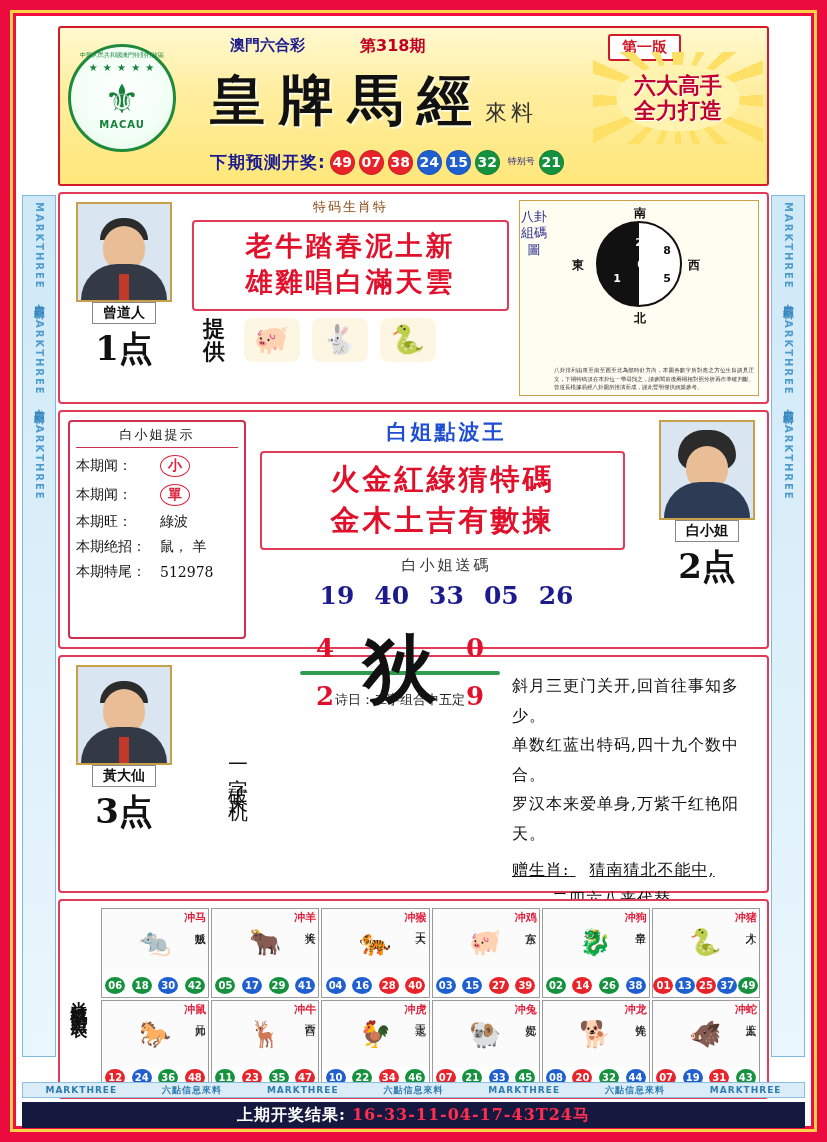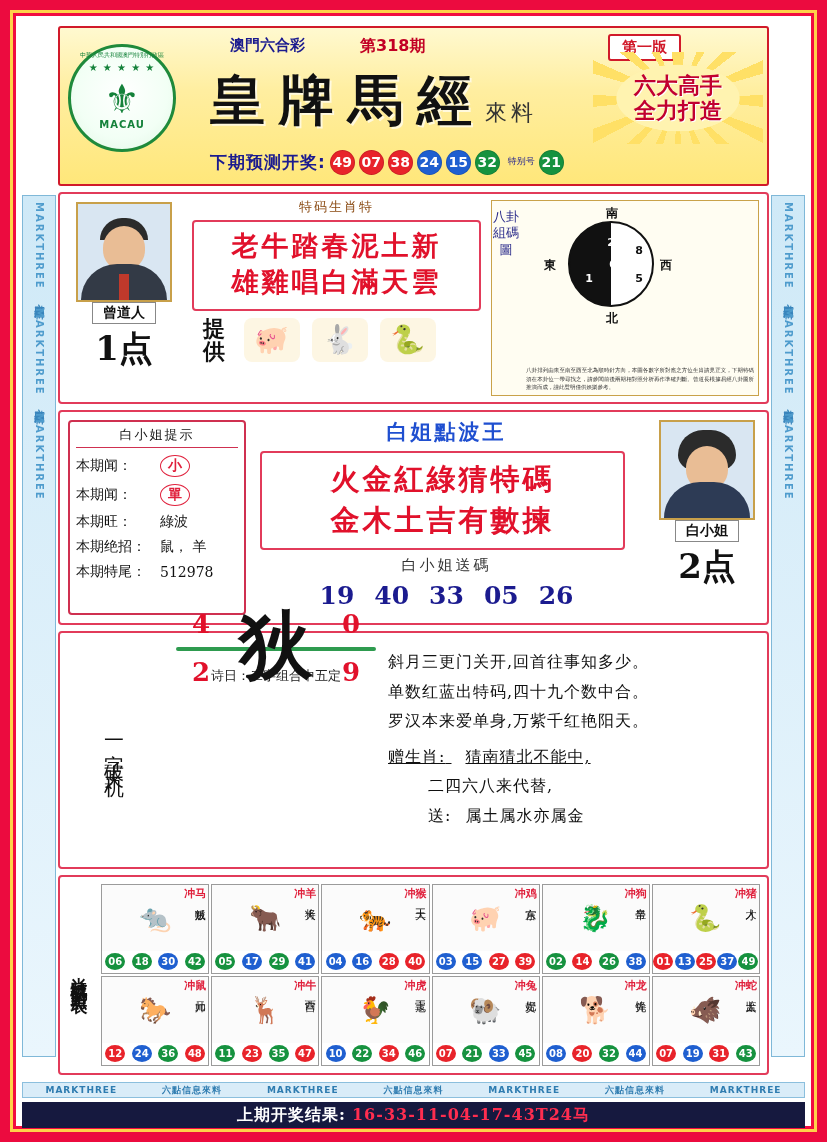--- a/index.html
+++ b/index.html
@@ -210,21 +210,21 @@
     line-height:1.05; width:40px; text-align:center; font-weight:bold;
   }
   .zodiac-pics { display:flex; gap:12px; margin-left:10px; }
   .zodiac-pic {
     width:56px; height:44px; border-radius:8px;
     background:#fdf6e3;
     display:flex; align-items:center; justify-content:center;
     font-size:28px;
   }
   .bagua-box {
-    width:268px; margin:6px 8px 6px 2px;
+    width:240px; margin:6px 8px 6px 2px;
     border:1px solid #c9a24a; background:#fffdf2;
     position:relative; display:flex;
   }
   .bagua-title {
     width:28px; font-size:13px; color:#2b2b8a; text-align:center; padding-top:8px;
     line-height:1.25; font-family:"DejaVu Serif","Liberation Serif",serif;
   }
   .bagua-wrap { flex:1; position:relative; }
   .bagua {
     position:absolute; left:26px; top:10px; width:124px; height:112px;
@@ -248,21 +248,21 @@
   }
   .bagua .dirn { left:60px; top:-6px; }
   .bagua .dirs { left:60px; bottom:-4px; }
   .bagua .dire { left:-2px; top:46px; }
   .bagua .dirw { right:-2px; top:46px; }
   .bagua-note {
     position:absolute; left:6px; right:4px; bottom:4px;
     font-size:5.5px; color:#333; line-height:1.5; text-align:justify;
   }
   
-  .row2 { height:215px; display:flex; }
+  .row2 { height:239px; display:flex; }
   .mspanel {
     width:178px; margin:8px 4px 8px 8px;
     border:2px solid #cf3050; border-radius:4px; background:#fff;
     padding:4px 6px;
   }
   .ms-title {
     text-align:center; font-size:13px; color:#111; border-bottom:1px solid #cf3050;
     padding-bottom:3px; letter-spacing:2px;
     font-family:"DejaVu Serif","Liberation Serif",serif;
   }
@@ -534,20 +534,30 @@
           <div class="hair"></div>
           <div class="face"></div>
           <div class="body"></div>
         </div>
         <div class="name-plate">白小姐</div>
         <div class="big-point">2点</div>
       </div>
     </div>
 
     <div class="panel row3">
+      <div class="portrait-box">
+        <div class="portrait">
+          <div class="hair"></div>
+          <div class="face"></div>
+          <div class="body"></div>
+          <div class="tie"></div>
+        </div>
+        <div class="name-plate">黃大仙</div>
+        <div class="big-point">3点</div>
+      </div>
 
       <div class="word-col">
         <div class="word-vert">一字破天机</div>
       </div>
 
       <div style="display:flex;flex-direction:column;">
         <div class="char-box">
           <span class="cn tl">2</span>
           <span class="cn tr">9</span>
           <span class="cn bl">4</span>

